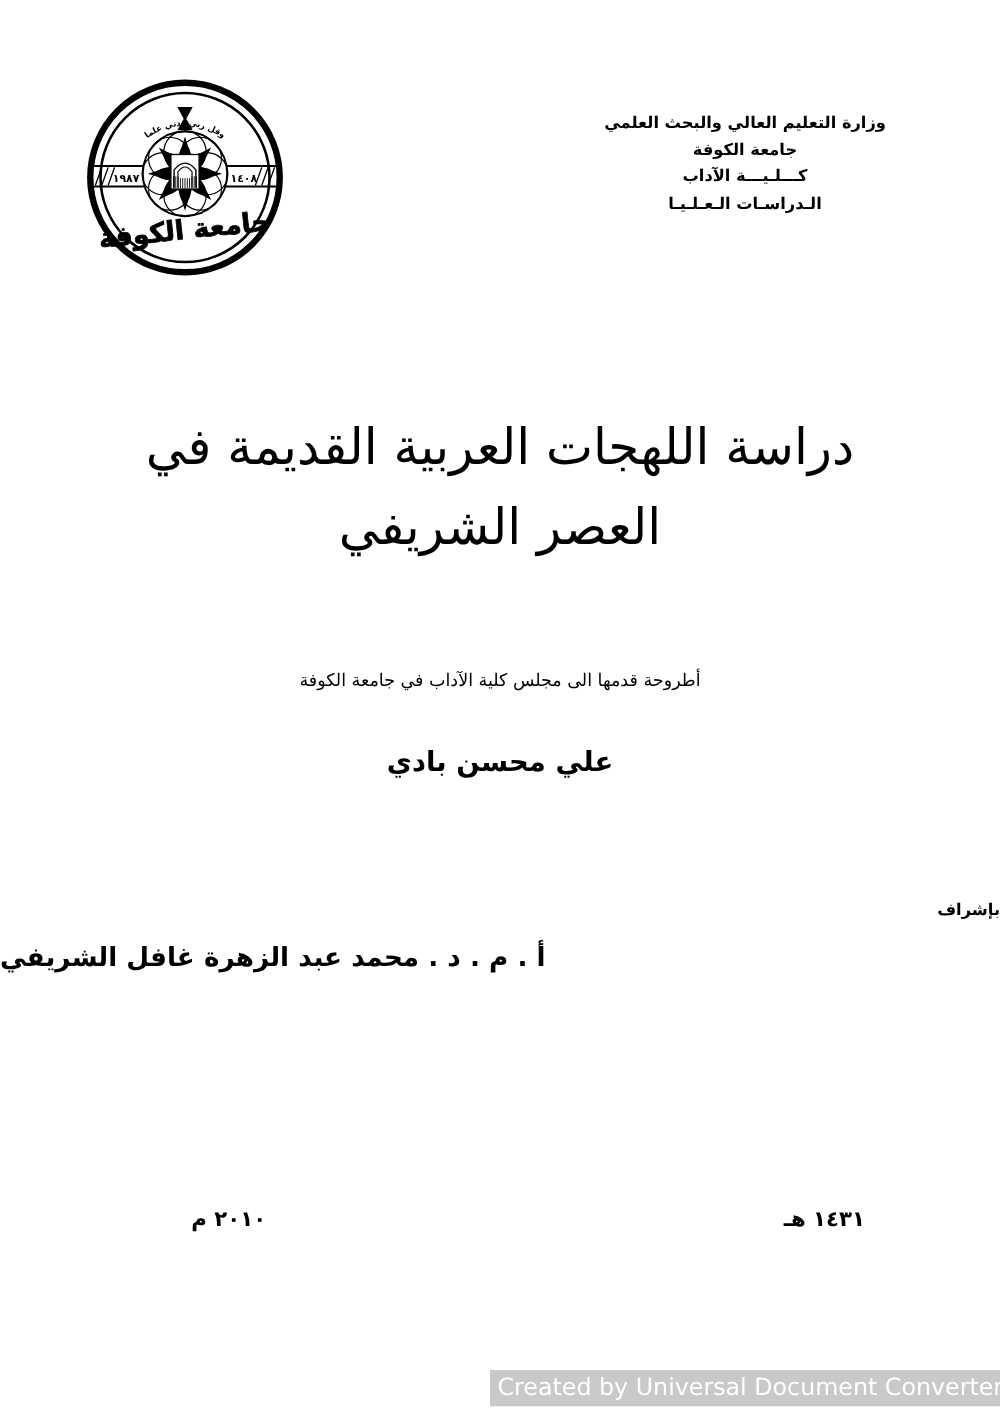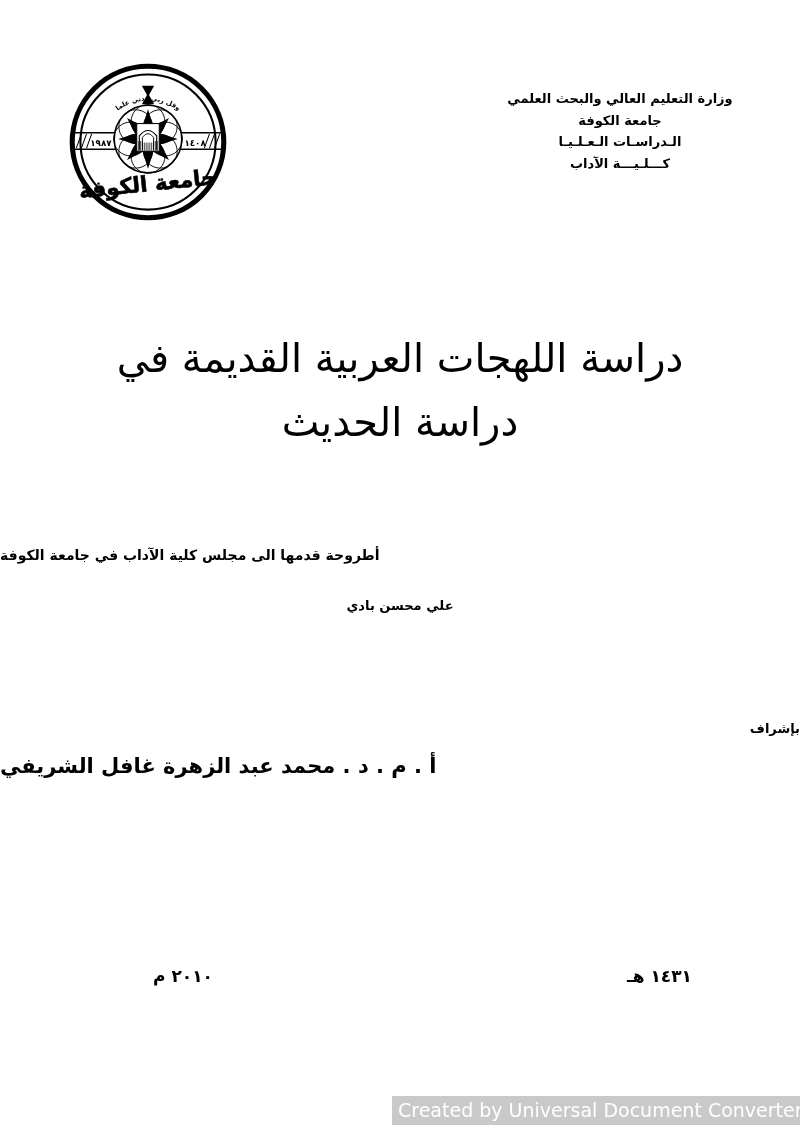--- a/index.html
+++ b/index.html
@@ -9,36 +9,36 @@
     background:#ffffff;
     overflow:hidden;
     color:#000;
     font-family:"DejaVu Sans", sans-serif;
   }
   .logo {
     position:absolute; left:66px; top:56px;
     width:164px; height:170px;
   }
   .header {
-    position:absolute; top:88px; left:475px; width:290px;
+    position:absolute; top:88px; left:451px; width:290px;
     text-align:center;
     font-size:13px; font-weight:bold; line-height:21.5px;
   }
   .title {
     position:absolute; top:326px; left:0; width:800px;
     text-align:center;
     font-size:40px; line-height:64px; font-weight:500;
   }
   .submission {
     position:absolute; top:537px; left:0; width:800px;
-    text-align:left; font-size:14px; font-weight:bold;margin-top:10px;
+    text-align:center; font-size:14px; font-weight:normal;
   }
   .author {
     position:absolute; top:598px; left:0; width:800px;
-    text-align:center; font-size:13px; font-weight:bold;
+    text-align:center; font-size:22px; font-weight:bold;
   }
   .requirement {
     position:absolute; top:641px; left:0; width:800px;
     text-align:center; font-size:14px; font-weight:bold;
   }
   .supervision-label {
     position:absolute; top:721px; left:0; width:800px;
     text-align:right; font-size:13px; font-weight:bold;
   }
   .supervisor {
@@ -115,27 +115,27 @@
         </g>
       </g>
 
       <text x="80" y="132" font-size="21" font-weight="bold" text-anchor="middle" transform="rotate(-6 80 127)" stroke="#000" stroke-width="0.6">جامعة الكوفة</text>
     </svg>
   </div>
 
   <div class="header" dir="rtl">
     <div>وزارة التعليم العالي والبحث العلمي</div>
     <div>جامعة الكوفة</div>
+    <div>كـــلـيـــة الآداب</div>
     <div>الـدراسـات الـعـلـيـا</div>
-    <div>كـــلـيـــة الآداب</div>
   </div>
 
   <div class="title" dir="rtl">
     <div>دراسة اللهجات العربية القديمة في</div>
-    <div>دراسة الحديث</div>
+    <div>العصر الشريفي</div>
   </div>
 
   <div class="submission" dir="rtl">أطروحة قدمها الى مجلس كلية الآداب في جامعة الكوفة</div>
 
   <div class="author" dir="rtl">علي محسن بادي</div>
 
 
   <div class="supervision-label" dir="rtl">بإشراف</div>
   <div class="supervisor" dir="rtl">أ . م . د . محمد عبد الزهرة غافل الشريفي</div>
 

